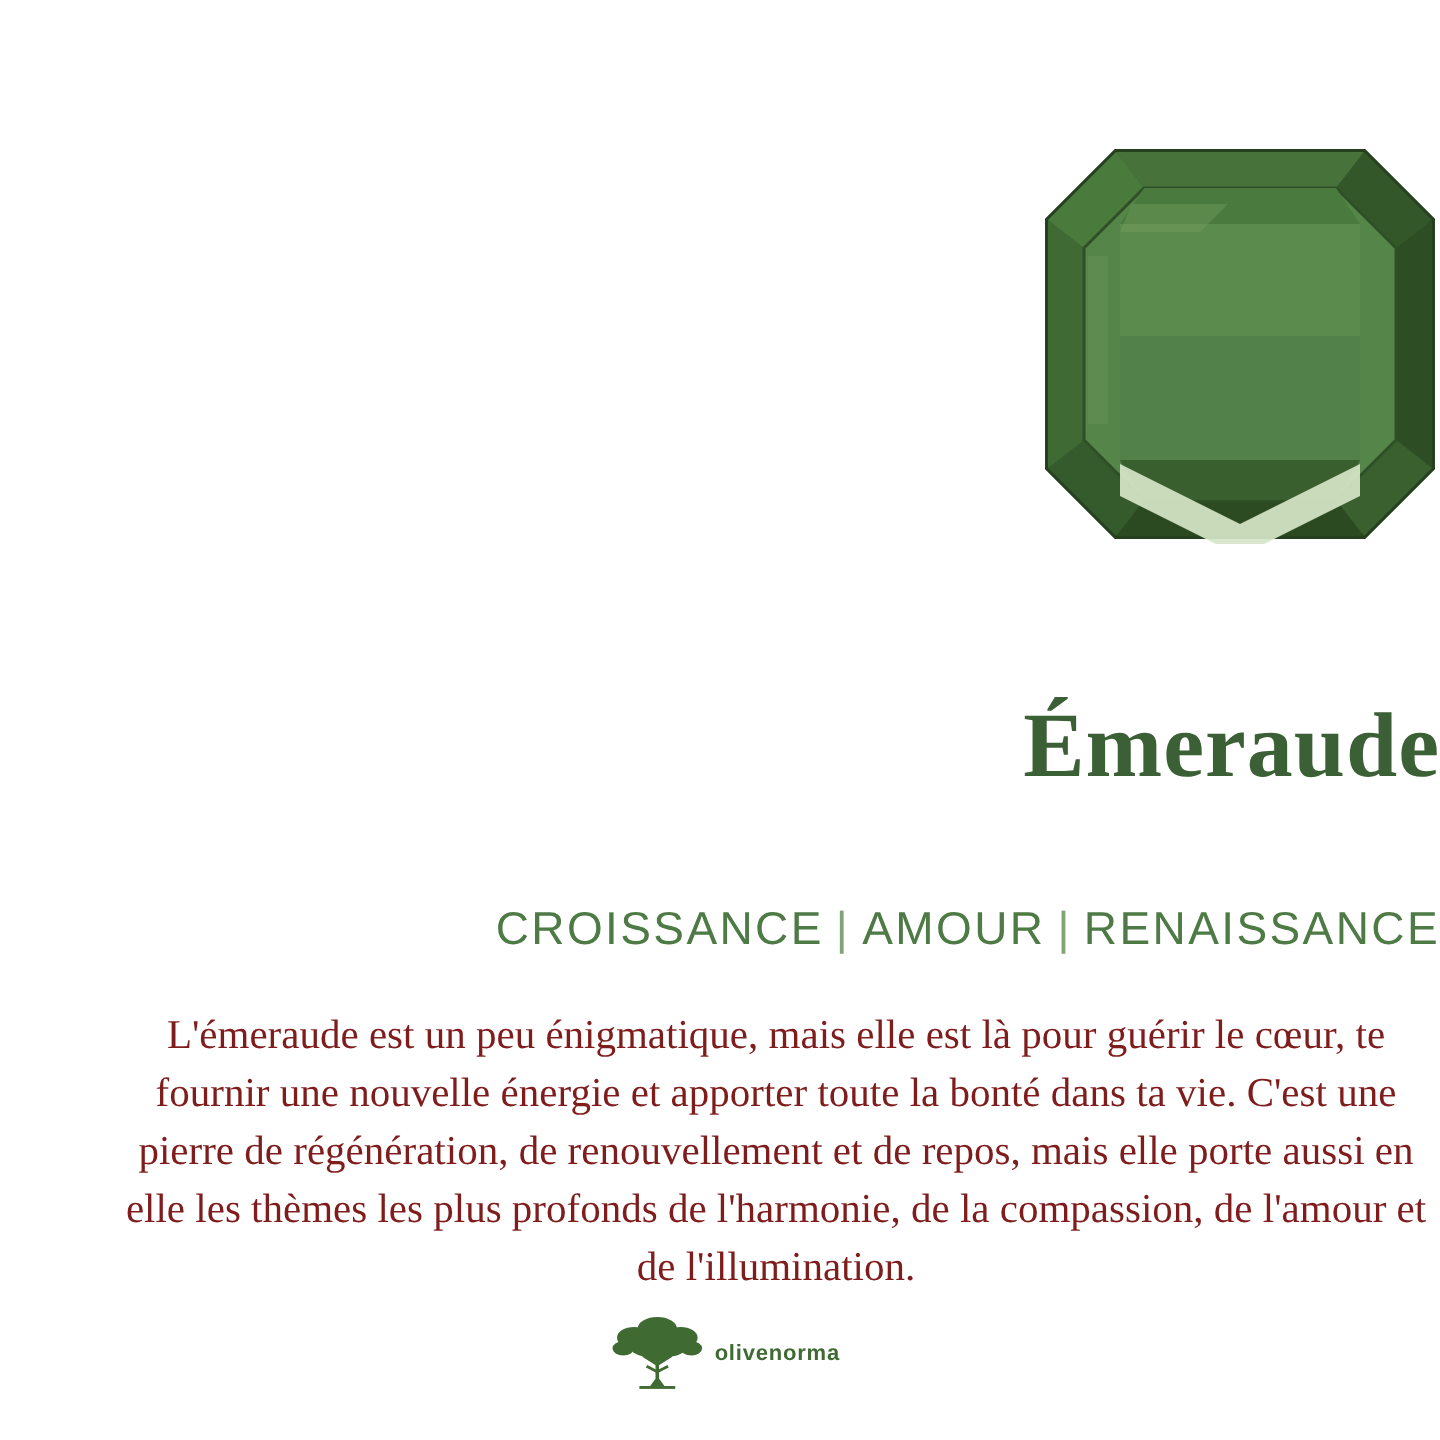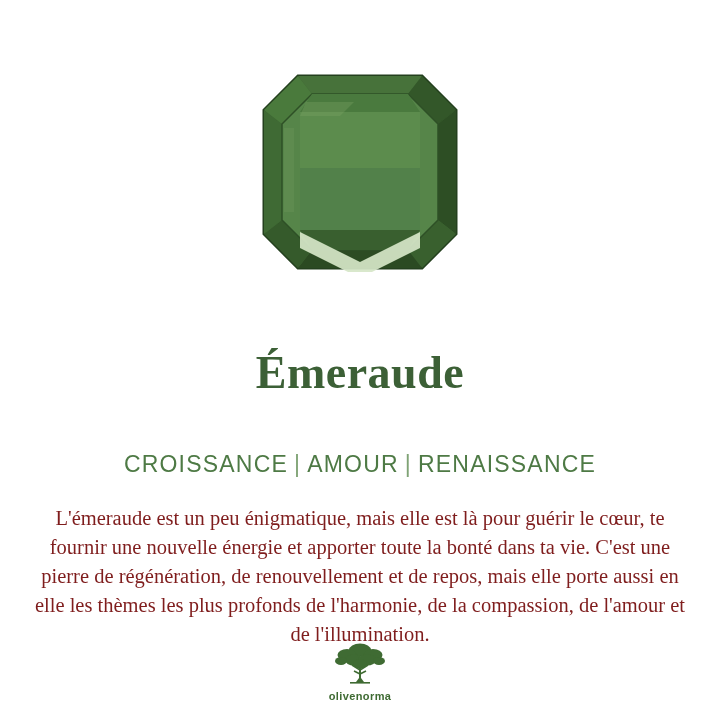--- a/index.html
+++ b/index.html
@@ -14,21 +14,21 @@
     font-family: "Liberation Serif", serif;
     color: #1a1a1a;
   }
   .page {
     position: relative;
     width: 720px;
     height: 720px;
     background: #ffffff;
     display: flex;
     flex-direction: column;
-    align-items: center;
+    align-items: flex-end;
   }
 
   
   .gem-wrap {
     margin-top: 72px;
     width: 200px;
     height: 200px;
     position: relative;
   }
   .gem-wrap svg {
@@ -72,21 +72,21 @@
   }
 
   
   .logo {
     position: absolute;
     left: 50%;
     transform: translateX(-50%);
     bottom: 18px;
     width: 120px;
     display: flex;
-    flex-direction: column;
+    flex-direction: row;
     align-items: center;
   }
   .logo-mark {
     display: block;
   }
   .logo-text {
     margin-top: 1px;
     font-family: "Liberation Sans", sans-serif;
     font-size: 11px;
     letter-spacing: 0.4px;

